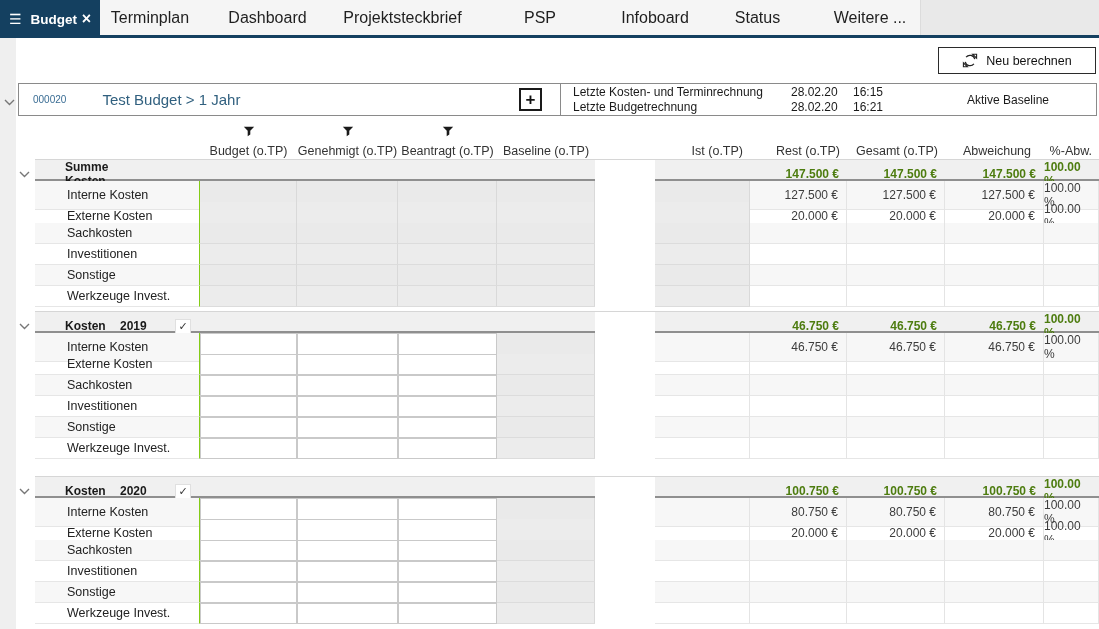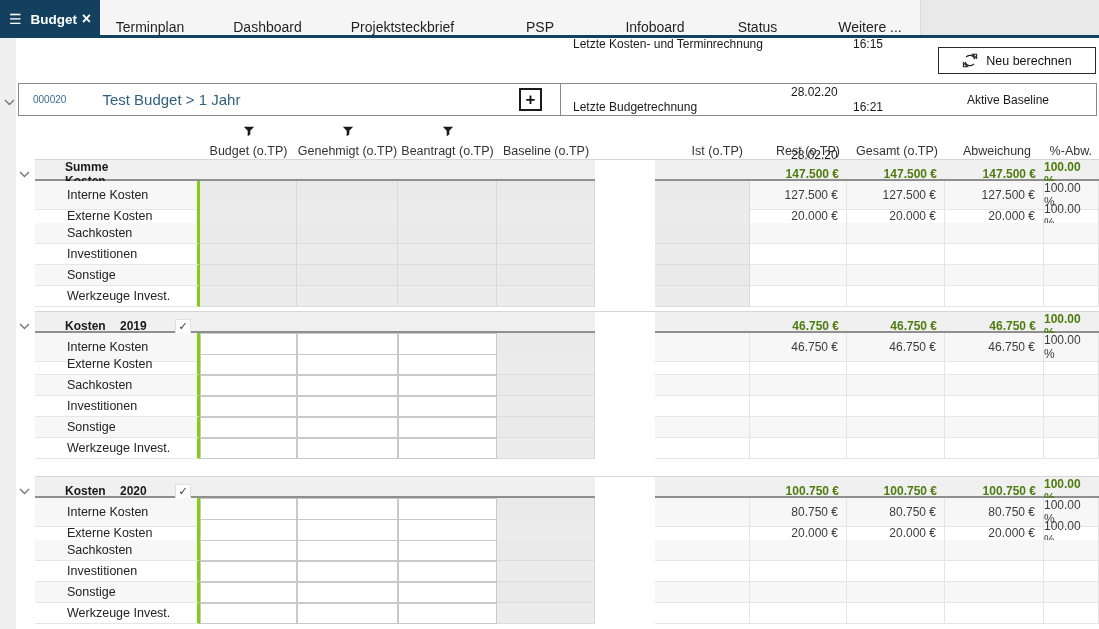--- a/index.html
+++ b/index.html
@@ -11,22 +11,22 @@
   .tabbar { position:absolute; left:0; top:0; width:1099px; height:38px;
             background:#f5f5f5; border-bottom:3px solid #144060; display:flex; }
   .tabbar-darkzone { position:absolute; left:920px; top:0; width:179px; height:35px;
                      background:#e9e9e9; border-left:1px solid #dcdcdc; }
   .tab-active { position:relative; z-index:2; width:100px; height:38px; background:#144060;
                 color:#fff; display:flex; align-items:center; padding:0 9px; cursor:default; }
   .tab-active .hamburger { font-size:14px; margin-right:9px; }
   .tab-active .tlabel { font-size:13.5px; font-weight:bold; flex:1; }
   .tab-active .closer { font-size:16px; font-weight:bold; line-height:1; }
   #tabs-rest { display:flex; height:35px; z-index:1; }
-  #tabs-rest .tab { display:flex; align-items:flex-end; justify-content:center;
-                    font-size:14px; color:#1f1f1f; height:35px; cursor:default; }
+  #tabs-rest .tab { display:flex; align-items:center; justify-content:center;
+                    font-size:16px; color:#1f1f1f; height:35px; cursor:default; }
   #tabs-rest .tab:nth-child(1){ width:100px; }
   #tabs-rest .tab:nth-child(2){ width:135px; }
   #tabs-rest .tab:nth-child(3){ width:135px; }
   #tabs-rest .tab:nth-child(4){ width:140px; }
   #tabs-rest .tab:nth-child(5){ width:90px;  }
   #tabs-rest .tab:nth-child(6){ width:115px; }
   #tabs-rest .tab:nth-child(7){ width:110px; }
 
   
   .toolbar { position:absolute; left:0; top:38px; width:1099px; height:45px; background:#fff; }
@@ -45,21 +45,21 @@
   .proj-left { width:542px; display:flex; align-items:center; border-right:1px solid #8a8a8a; }
   .proj-id { font-size:10px; color:#3a6d94; padding-left:14px; }
   .proj-title { font-size:15px; color:#31607f; margin-left:36px; }
   .add-btn { margin-left:auto; margin-right:18px; width:23px; height:23px; border:2px solid #1a1a1a;
              display:flex; align-items:center; justify-content:center; font-size:17px; font-weight:bold;
              color:#111; cursor:pointer; background:#fff; }
   .proj-info { display:flex; align-items:center; padding-left:12px; }
   .info-lines { display:flex; flex-direction:column; justify-content:center; }
   .info-line { display:flex; font-size:12px; color:#1a1a1a; line-height:15px; }
   .info-label { width:218px; }
-  .info-date { width:62px;margin-top:48px; }
+  .info-date { width:62px; }
   .info-time { width:44px; }
   .baseline-label { font-size:12px; color:#1a1a1a; margin-left:70px; }
 
   
   .grid { display:grid; grid-template-columns:165px 97px 101px 99px 98px 60px 95px 97px 98px 99px 55px; width:1064px; }
   .colhead-block { position:absolute; left:35px; top:116px; width:1064px; }
   .filter-row { height:16px; margin-top:7px; }
   .filter-row .fcell { display:flex; justify-content:center; align-items:center; }
   .label-row { height:19px; }
   .label-row .chc { font-size:12.5px; color:#333; display:flex; align-items:flex-end; }
@@ -80,21 +80,21 @@
   .group-title { font-size:12px; font-weight:bold; color:#1a1a1a; width:55px; }
   .group-year { font-size:12px; font-weight:bold; color:#1a1a1a; width:32px; }
   .group-check { width:16px; height:15px; background:#fff; border:1px solid #e0e0e0;
                  display:flex; align-items:center; justify-content:center;
                  font-size:11px; color:#333; margin-left:23px; cursor:pointer; }
   .gval { font-size:12px; font-weight:bold; color:#4d7c0f; display:flex; align-items:center;
           justify-content:flex-end; padding-right:8px; }
   .gval.pabw { padding-right:6px; }
 
   .row .labelcell { font-size:12.5px; color:#222; display:flex; align-items:center;
-                    padding-left:32px; border-right:3px solid #84cc16; border-bottom:1px solid #e6e6e6; }
+                    padding-left:32px; border-right:1px solid #84cc16; border-bottom:1px solid #e6e6e6; }
   .row.tint .labelcell { background:#f7f7f7; }
   .ro-cell { background:#ececec; border-right:1px solid #d9d9d9; border-bottom:1px solid #dcdcdc; }
   .input-cell { background:#fff; border:1px solid #c9c9c9; cursor:text; }
   .row.tint .cellwrap { background:#f7f7f7; }
   .cellwrap { padding:0; }
   .cellwrap .input-cell { width:100%; height:100%; }
   .spacer-cell { background:#fff; }
   .val-cell { font-size:12px; color:#3c3c3c; display:flex; align-items:center; justify-content:flex-end;
               padding-right:8px; border-right:1px solid #e4e4e4; border-bottom:1px solid #e6e6e6; }
   .val-cell.pabw { padding-right:6px; }

